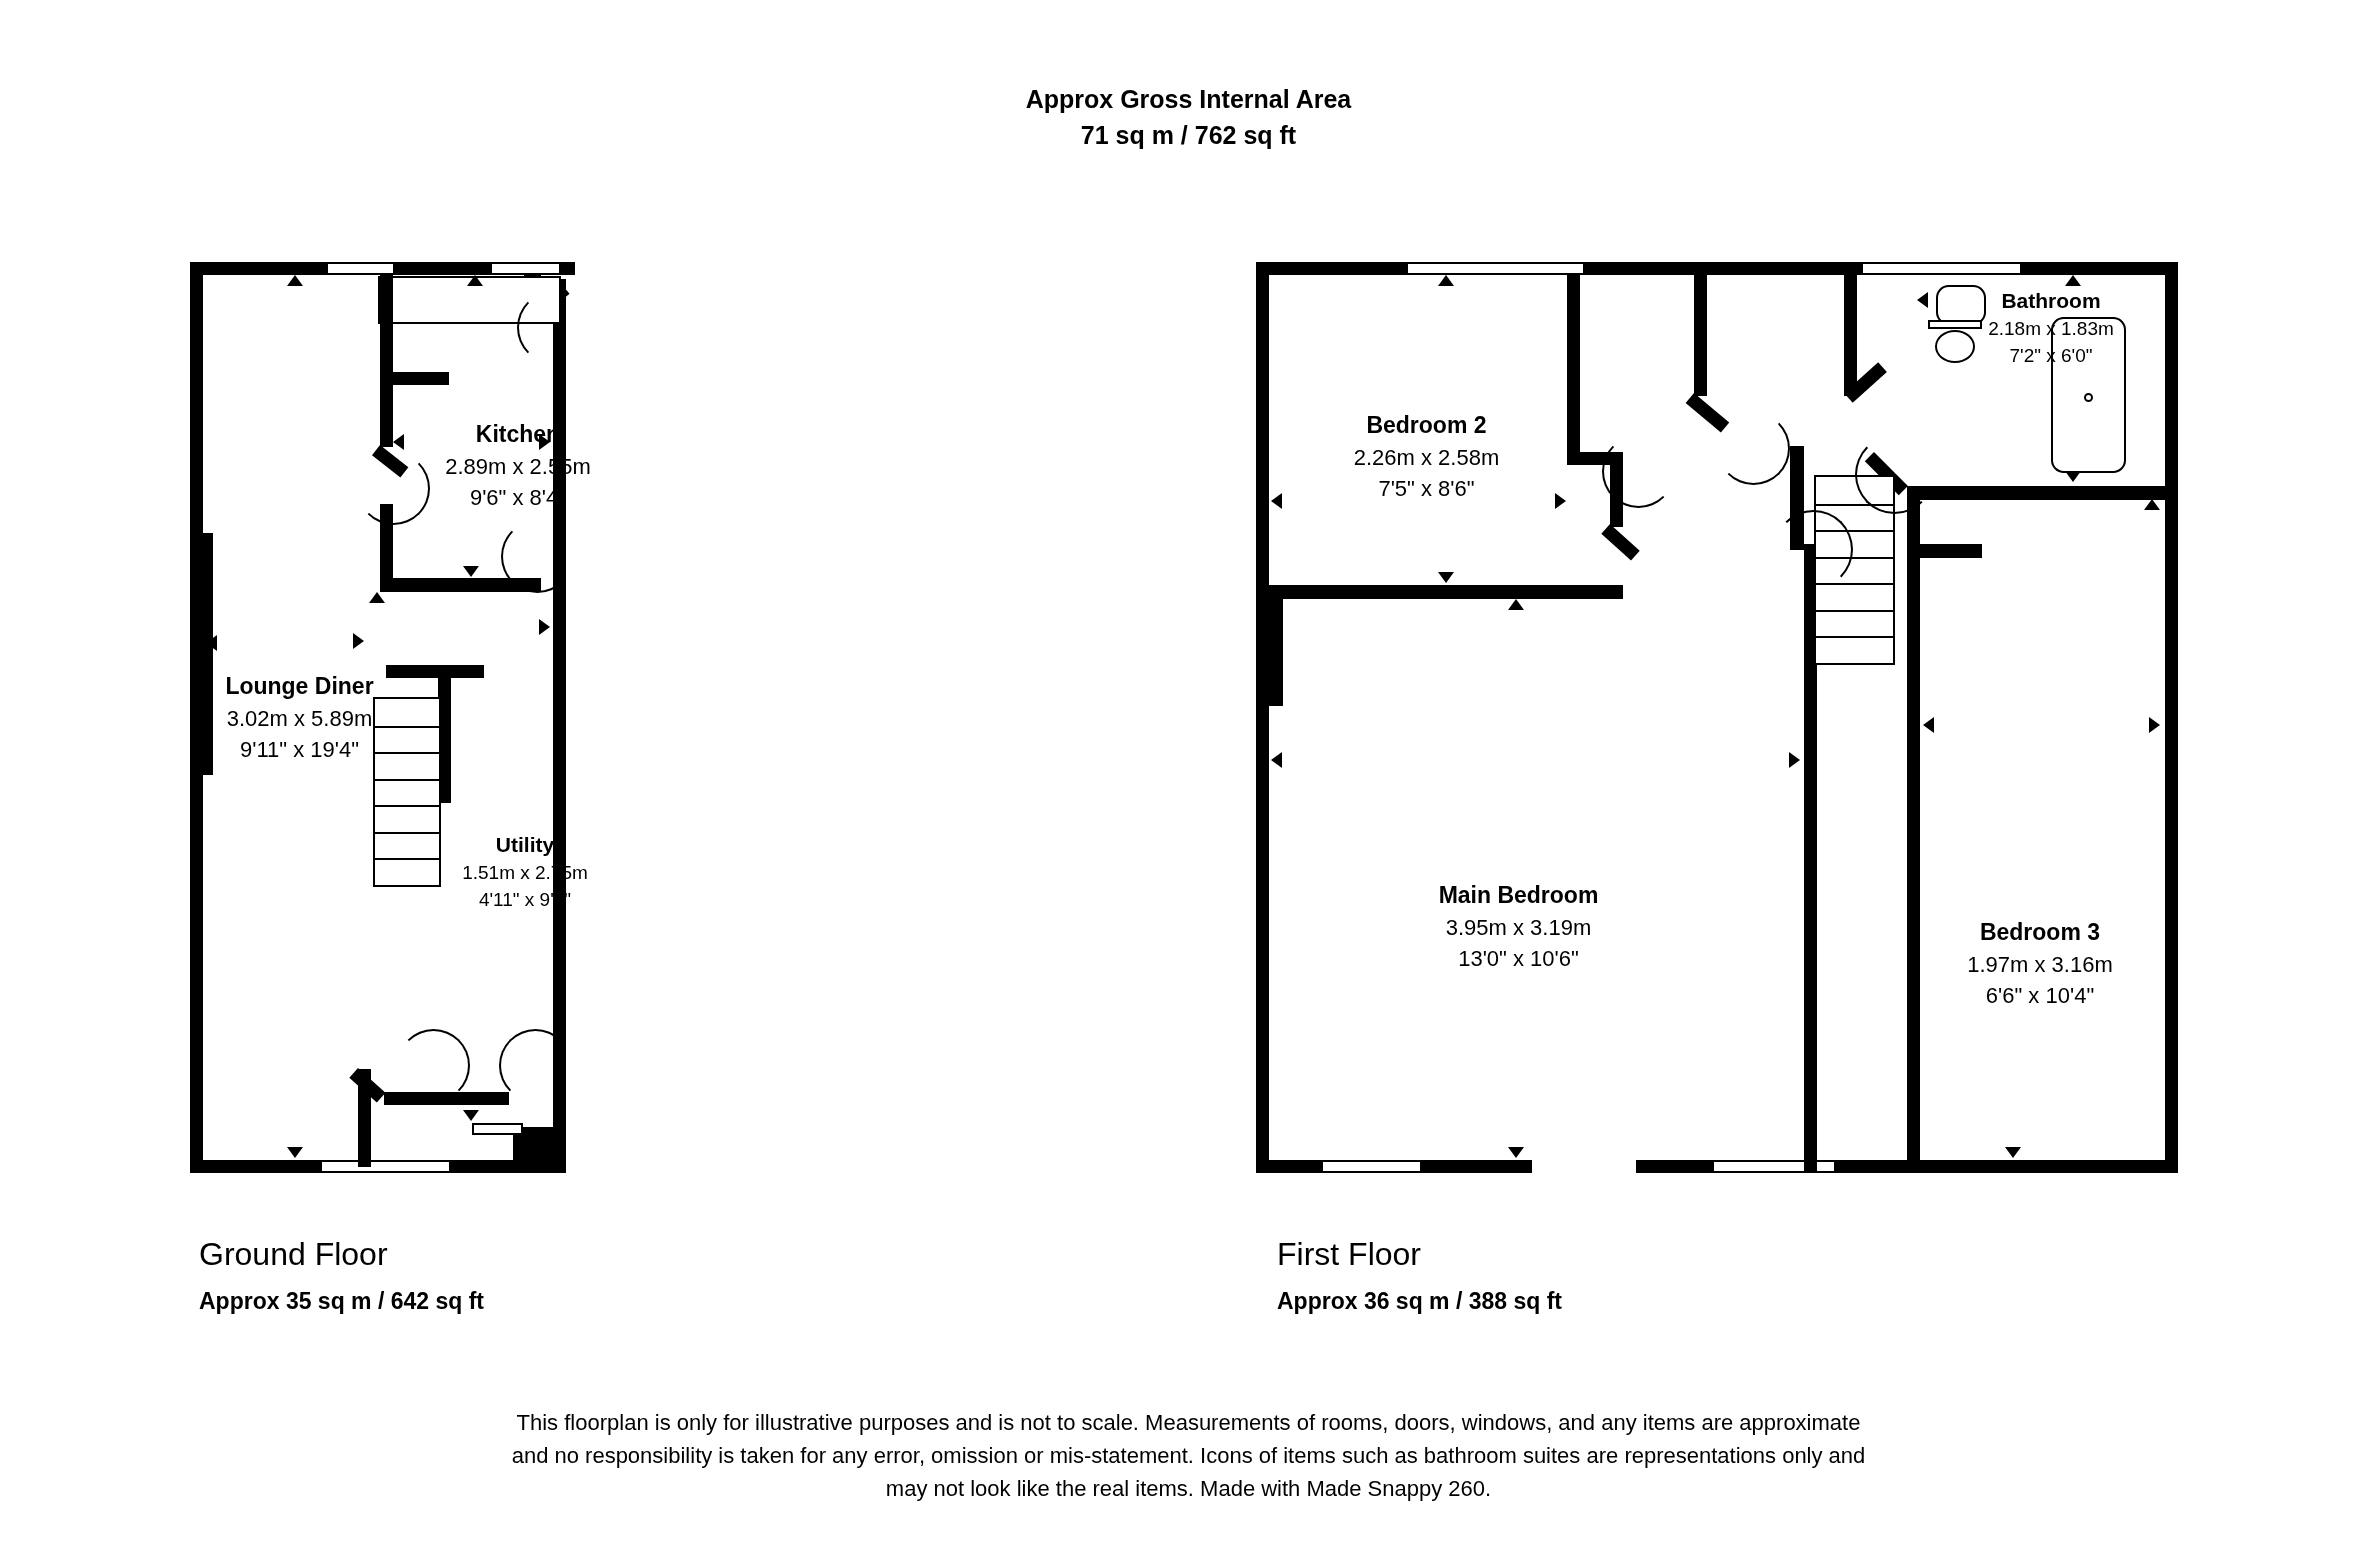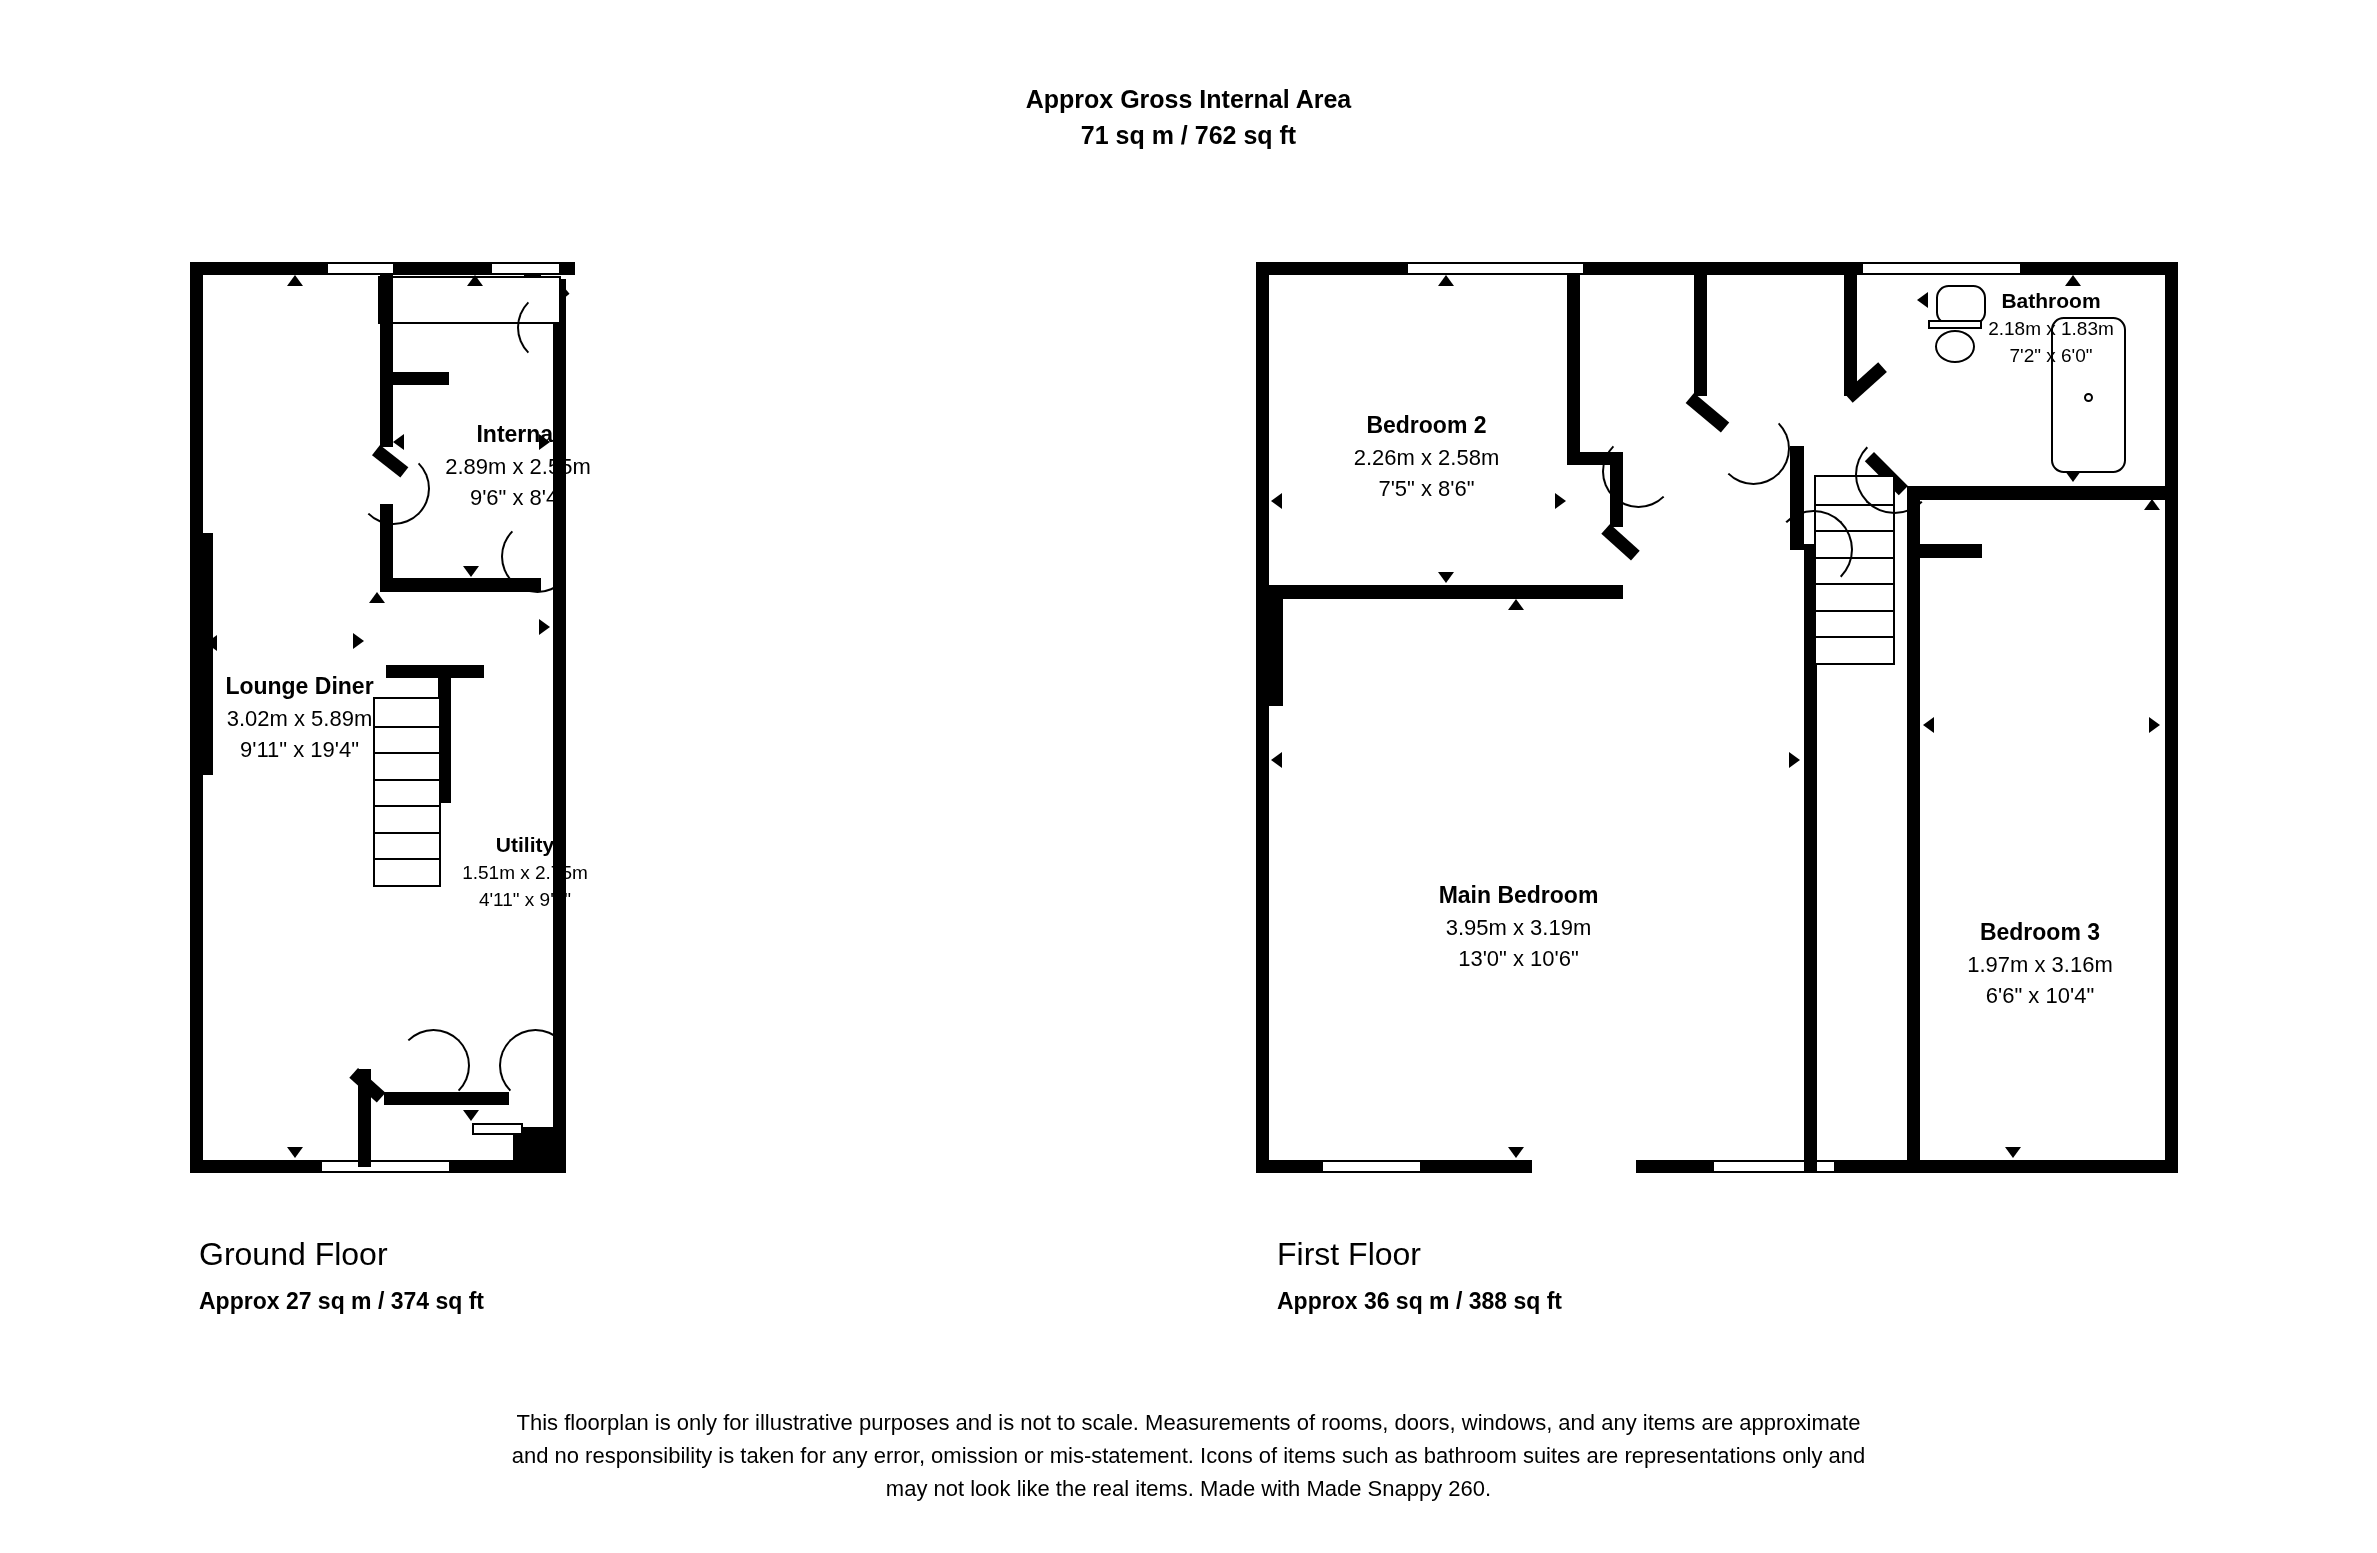--- a/index.html
+++ b/index.html
@@ -195,21 +195,21 @@
     <div class="arw right" style="left:349px;top:172px;"></div>
     <div class="arw down" style="left:273px;top:304px;"></div>
     <div class="arw up" style="left:179px;top:330px;"></div>
     <div class="arw left" style="left:16px;top:373px;"></div>
     <div class="arw down" style="left:97px;top:885px;"></div>
     <div class="arw right" style="left:349px;top:357px;"></div>
     <div class="arw down" style="left:273px;top:848px;"></div>
     <div class="arw right" style="left:163px;top:371px;"></div>
 
     <div class="rlabel" style="left:207px;top:156px;width:242px;">
-      <div class="nm">Internal</div>
+      <div class="nm">Kitchen</div>
       <div class="dim">2.89m x 2.55m</div>
       <div class="dim">9'6" x 8'4"</div>
     </div>
 
     <div class="rlabel" style="left:-11.5px;top:408px;width:242px;">
       <div class="nm">Lounge Diner</div>
       <div class="dim">3.02m x 5.89m</div>
       <div class="dim">9'11" x 19'4"</div>
     </div>
 
@@ -310,21 +310,21 @@
 
     <div class="rlabel" style="left:663px;top:654px;width:242px;">
       <div class="nm">Bedroom 3</div>
       <div class="dim">1.97m x 3.16m</div>
       <div class="dim">6'6" x 10'4"</div>
     </div>
   </div>
 
   <div class="floorcap" style="left:199px;top:1236px;">
     <div class="ttl">Ground Floor</div>
-    <div class="sub">Approx 27 sq m / 374 sq ft</div>
+    <div class="sub">Approx 35 sq m / 642 sq ft</div>
   </div>
 
   <div class="floorcap" style="left:1277px;top:1236px;">
     <div class="ttl">First Floor</div>
     <div class="sub">Approx 36 sq m / 388 sq ft</div>
   </div>
 
   <div class="disclaimer">
     <div>This floorplan is only for illustrative purposes and is not to scale. Measurements of rooms, doors, windows, and any items are approximate</div>
     <div>and no responsibility is taken for any error, omission or mis-statement. Icons of items such as bathroom suites are representations only and</div>

